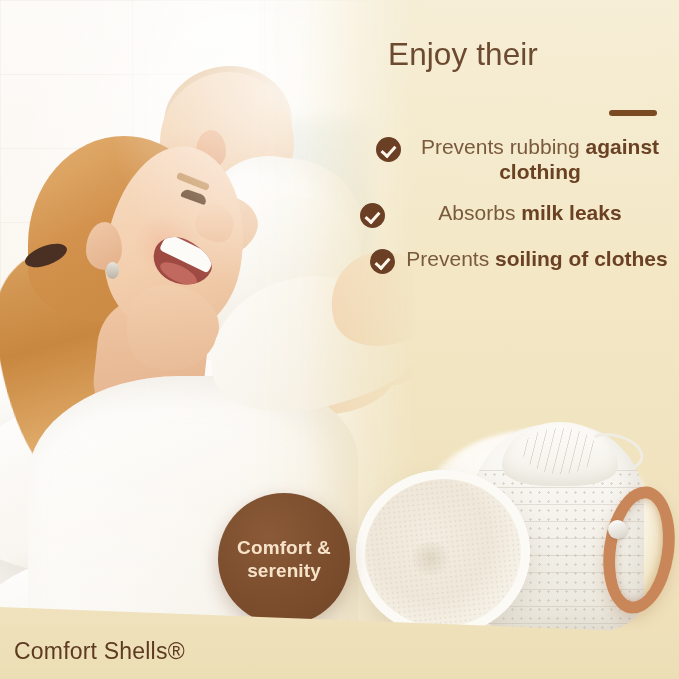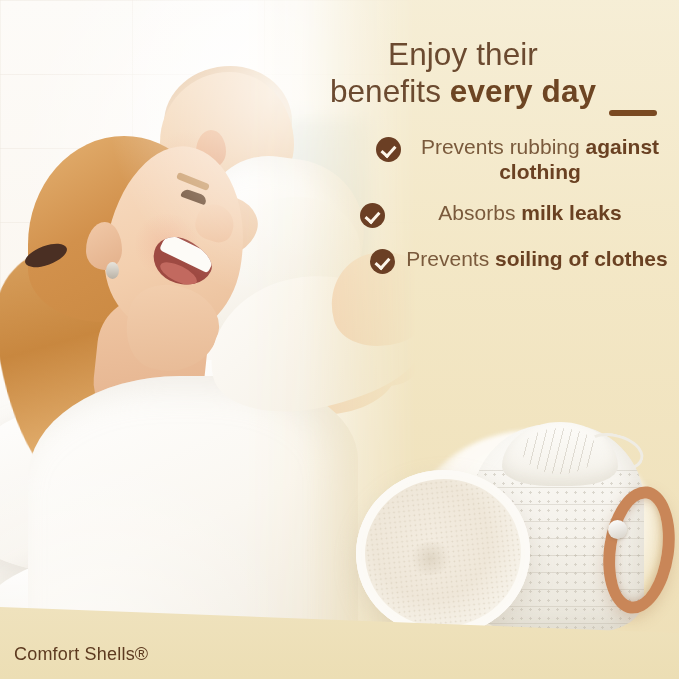--- a/index.html
+++ b/index.html
@@ -549,21 +549,21 @@
   .footer-band {
     position: absolute;
     left: 0; bottom: 0;
     width: 100%; height: 72px;
     background: linear-gradient(180deg, #efe2bd 0%, #ecdeb4 100%);
     clip-path: polygon(0 0, 100% 26px, 100% 100%, 0 100%);
   }
   .footer-text {
     position: absolute;
     left: 14px; bottom: 14px;
-    font-size: 18px;
+    font-size: 23px;
     color: #5d3a20;
     letter-spacing: .2px;
   }
 </style>
 </head>
 <body>
 
 <div id="stage">
 
   <div class="bg-base"></div>
@@ -607,21 +607,20 @@
     <div class="m-hairtie"></div>
     <div class="m-shirt"></div>
     <div class="m-arm"></div>
     <div class="m-hand"></div>
 
     <div class="photo-glow"></div>
   </div>
 
   <div class="headline">
     <span>Enjoy their</span>
-    <span class="l2"><span>benefits </span><b>every day</b></span>
   </div>
   <div class="hl-underline"></div>
 
   <div class="benefits">
 
     <div class="benefit b2">
       <span class="bullet"></span>
       <span class="btext"><span>Prevents rubbing </span><b>against clothing</b></span>
     </div>
 
@@ -642,17 +641,23 @@
     <div class="prod-halo"></div>
     <div class="mesh-bag"></div>
     <div class="bag-cinch"></div>
     <div class="bag-string"></div>
     <div class="strap"></div>
     <div class="strap-snap"></div>
     <div class="pad"></div>
     <div class="pad-rim"></div>
   </div>
 
+  <div class="badge">
+    <div class="badge-text">
+      <div>Comfort &amp;</div>
+      <div>serenity</div>
+    </div>
+  </div>
 
   <div class="footer-band"></div>
   <div class="footer-text">Comfort Shells®</div>
 
 </div>
 
 </body></html>

